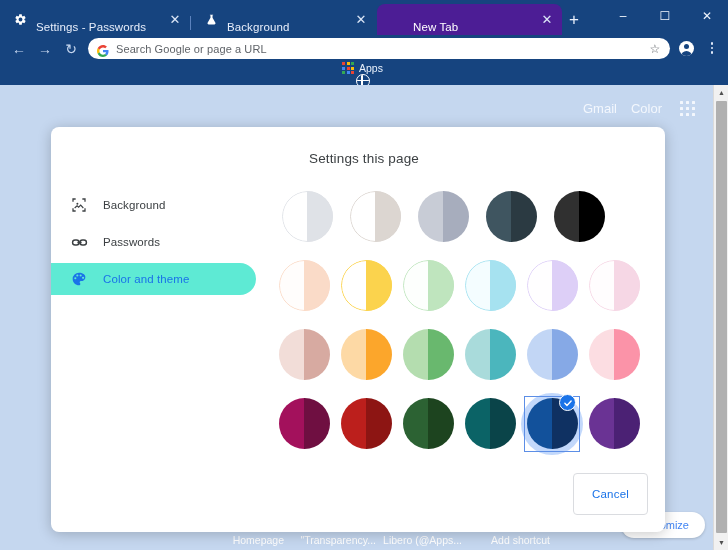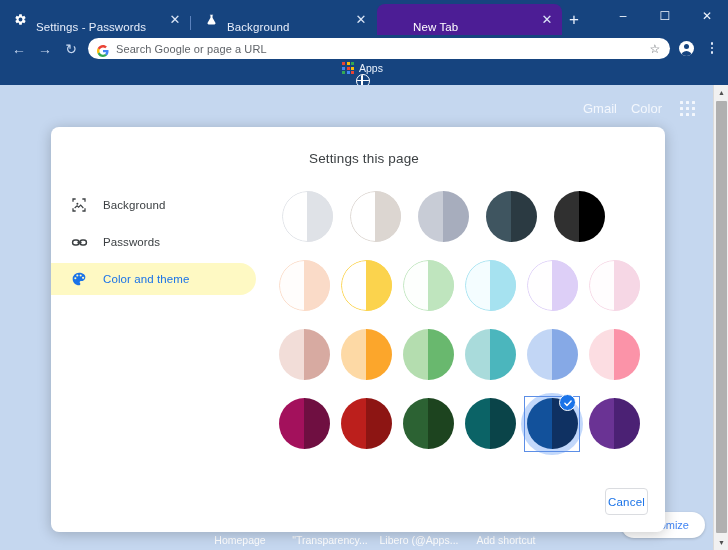--- a/index.html
+++ b/index.html
@@ -146,21 +146,21 @@
     width: 15px; height: 15px; display: grid;
     grid-template-columns: repeat(3, 3px); grid-template-rows: repeat(3, 3px);
     gap: 3px; margin-left: 4px;
   }
   .ntp-apps i { display: block; width: 3px; height: 3px; background: #f3f7fd; border-radius: .5px; }
 
   .shortcuts-row {
     position: absolute; left: 0; bottom: 4px; width: 713px;
     display: flex; padding-left: 196px; gap: 0;
   }
-  .sc-item { width: 88px; text-align: center; font-size: 10.5px; color: #ffffff;
+  .sc-item { width: 88px; text-align: right; font-size: 10.5px; color: #ffffff;
              white-space: nowrap; overflow: hidden; text-overflow: ellipsis; }
   .sc-item.sc2 { width: 92px; }
   .sc-item.sc3 { width: 86px; }
 
   .customize-pill {
     position: absolute; right: 8px; bottom: 12px;
     height: 26px; padding: 0 16px; border-radius: 13px;
     background: #ffffff; display: flex; align-items: center;
     font-size: 11px; color: #4285f4; box-shadow: 0 1px 3px rgba(0,0,0,.18);
   }
@@ -194,21 +194,21 @@
     position: absolute; left: 0; top: 24px; width: 614px;
     text-align: center; font-size: 13.5px; color: #3c4043;
     padding-left: 12px; letter-spacing: .15px;
   }
   .dlg-sidebar { position: absolute; left: 0; top: 62px; width: 205px; }
   .side-item {
     display: flex; align-items: center; height: 32px;
     margin-bottom: 5px; border-radius: 0 16px 16px 0;
     padding-left: 19px;
   }
-  .side-item.selected { background: #fef9c3; }
+  .side-item.selected { background: #5eead4; }
   .side-ic {
     width: 18px; height: 18px; flex: 0 0 18px; margin-right: 15px;
     display: flex; align-items: center; justify-content: center;
   }
   .side-label { font-size: 11.5px; color: #3c4043; letter-spacing: .1px; }
   .side-item.selected .side-label { color: #1a73e8; }
 
   .swatch-grid {
     position: absolute; left: 222px; top: 55px;
     width: 372px;
@@ -247,21 +247,21 @@
     display: flex; align-items: center; justify-content: center;
     z-index: 4;
   }
   .sel-check svg { display: block; }
 
   .dlg-footer {
     position: absolute; right: 17px; bottom: 17px;
     display: flex; align-items: center; gap: 9px;
   }
   .btn {
-    height: 27px; border-radius: 4px; padding: 0 2px;
+    height: 42px; border-radius: 4px; padding: 0 18px;
     display: flex; align-items: center; justify-content: center;
     font-size: 11.5px; letter-spacing: .2px; margin-top: 26px;
   }
   .btn.secondary { background: #ffffff; color: #1a73e8; border: 1px solid #dadce0; }
   .btn.primary { background: #1a73e8; color: #ffffff; border: 1px solid #1a73e8; }
 </style>
 </head>
 <body>
 
 <div id="root">

